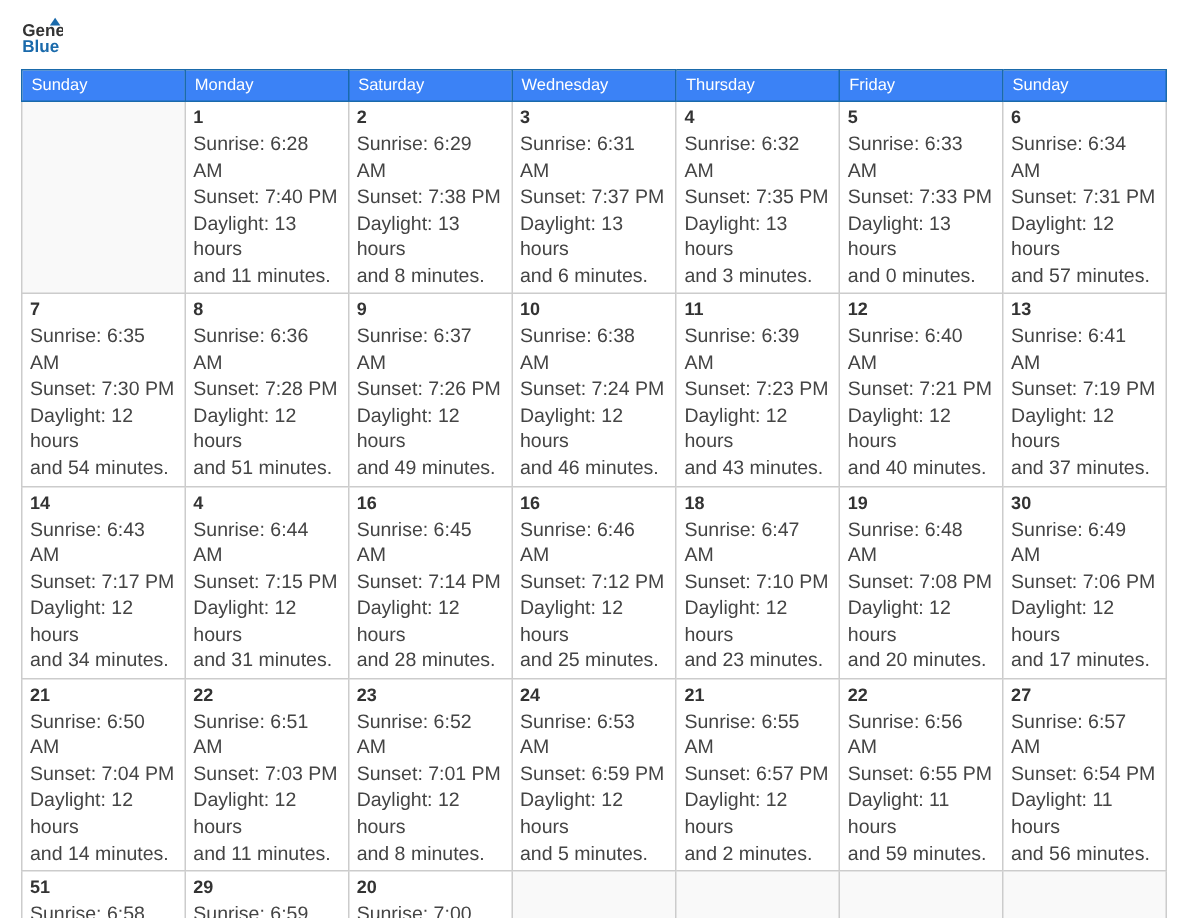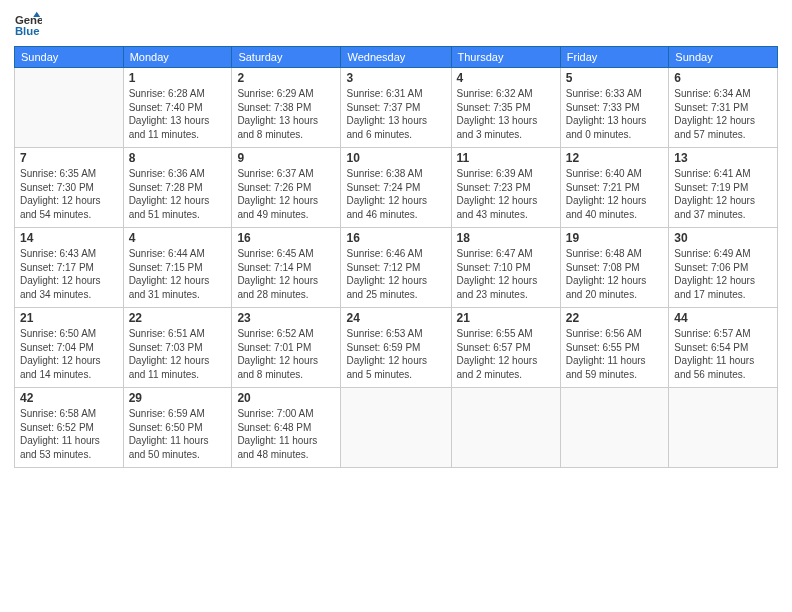--- a/index.html
+++ b/index.html
@@ -69,21 +69,21 @@
     .calendar td.empty {
       background: #f9f9f9;
     }
     .day-num {
       font-size: 12px;
       font-weight: bold;
       color: #333;
       margin-bottom: 2px;
     }
     .day-info {
-      font-size: 10px;
+      font-size: 13px;
       color: #444;
       line-height: 1.35;
     }
   </style>
 </head>
 <body>
 
 <div class="page">
   <div class="header">
     <div class="logo">
@@ -223,27 +223,27 @@
           </td>
           <td>
             <div class="day-num">21</div>
             <div class="day-info">Sunrise: 6:55 AM<br>Sunset: 6:57 PM<br>Daylight: 12 hours<br>and 2 minutes.</div>
           </td>
           <td>
             <div class="day-num">22</div>
             <div class="day-info">Sunrise: 6:56 AM<br>Sunset: 6:55 PM<br>Daylight: 11 hours<br>and 59 minutes.</div>
           </td>
           <td>
-            <div class="day-num">44</div>
+            <div class="day-num">27</div>
             <div class="day-info">Sunrise: 6:57 AM<br>Sunset: 6:54 PM<br>Daylight: 11 hours<br>and 56 minutes.</div>
           </td>
         </tr>
         <tr>
           <td>
-            <div class="day-num">42</div>
+            <div class="day-num">51</div>
             <div class="day-info">Sunrise: 6:58 AM<br>Sunset: 6:52 PM<br>Daylight: 11 hours<br>and 53 minutes.</div>
           </td>
           <td>
             <div class="day-num">29</div>
             <div class="day-info">Sunrise: 6:59 AM<br>Sunset: 6:50 PM<br>Daylight: 11 hours<br>and 50 minutes.</div>
           </td>
           <td>
             <div class="day-num">20</div>
             <div class="day-info">Sunrise: 7:00 AM<br>Sunset: 6:48 PM<br>Daylight: 11 hours<br>and 48 minutes.</div>
           </td>

